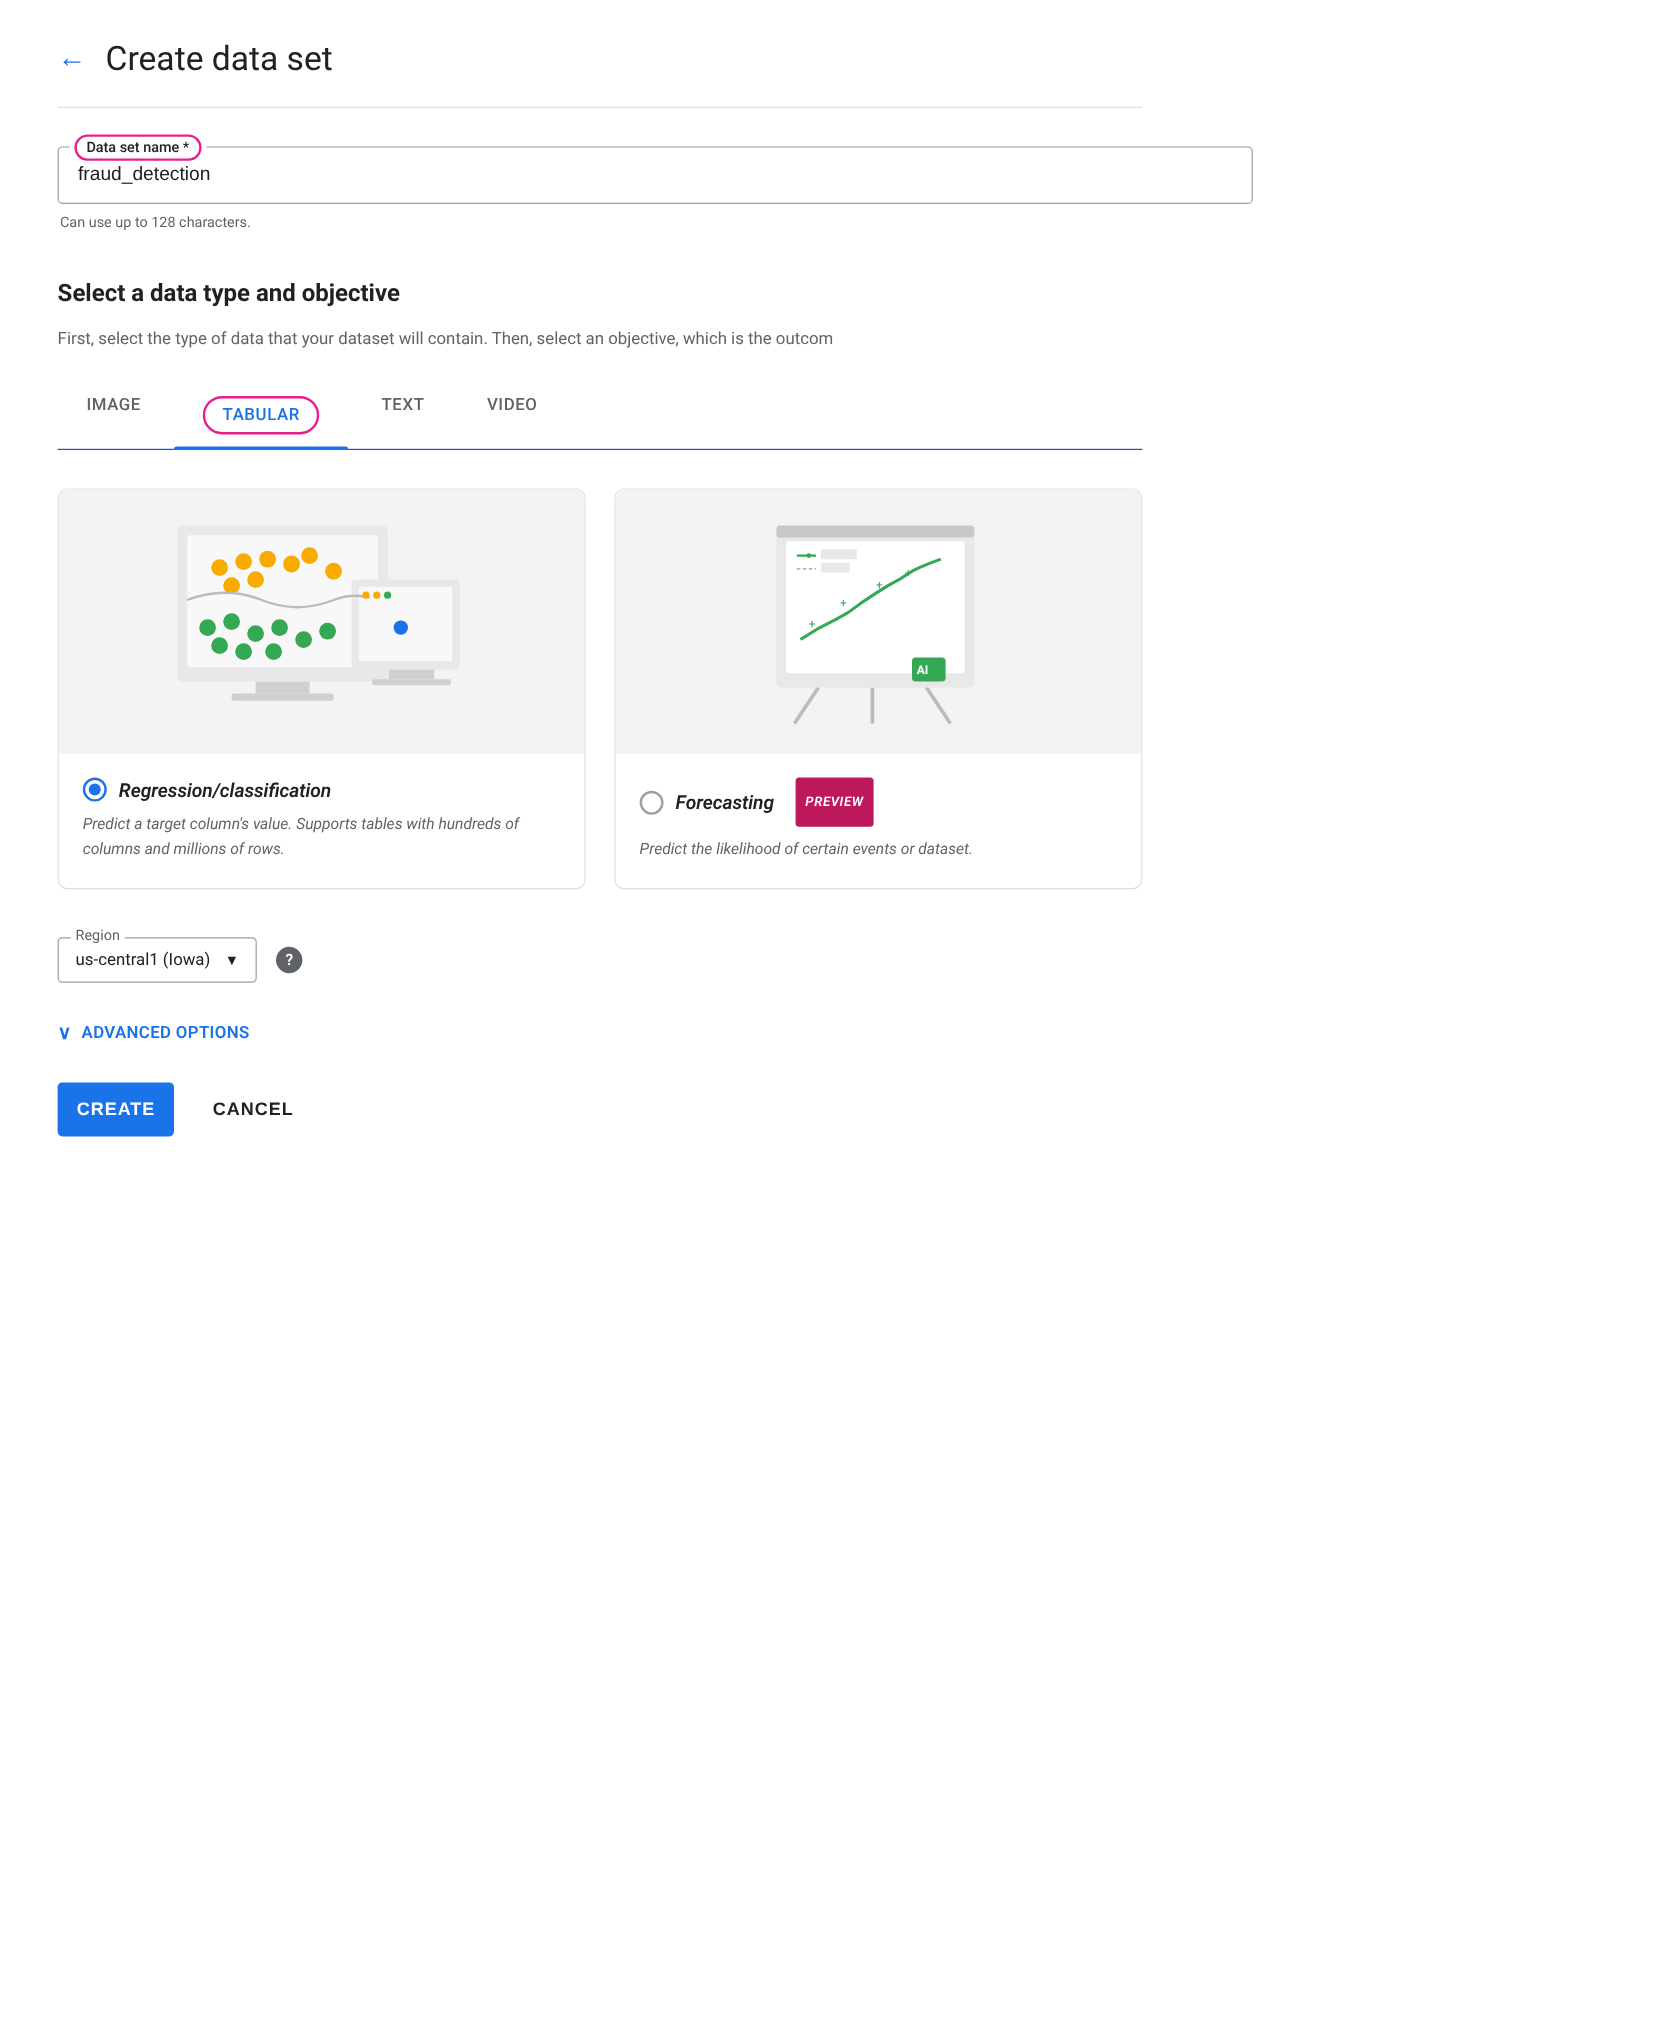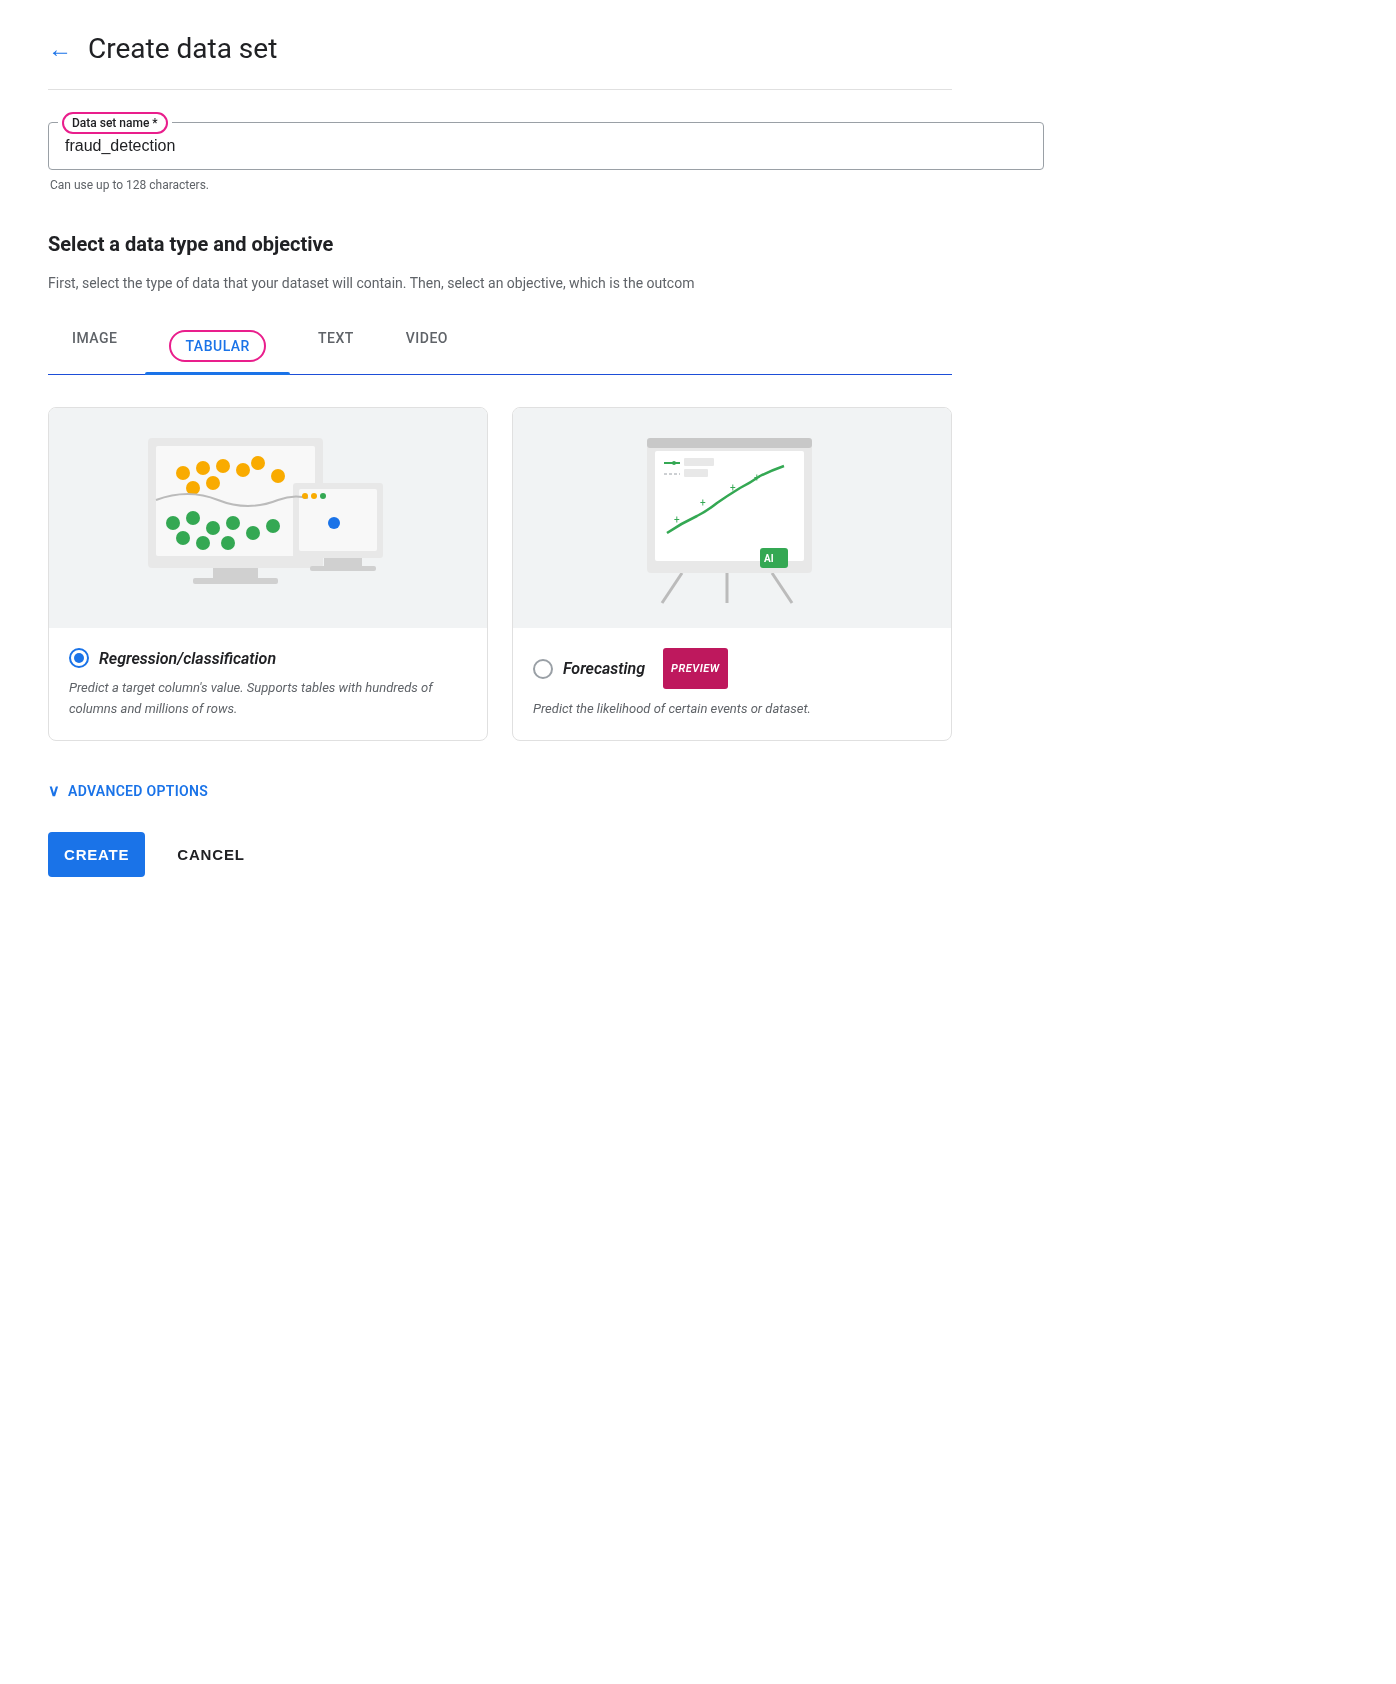--- a/index.html
+++ b/index.html
@@ -412,20 +412,30 @@
             <div class="radio-outer"></div>
             <span class="card-label">Forecasting</span>
             <span class="preview-badge">PREVIEW</span>
           </div>
           <div class="card-desc">Predict the likelihood of certain events or dataset.</div>
         </div>
       </div>
 
     </div>
 
+    <div class="region-section">
+      <div style="display:flex; align-items:center; gap: 8px;">
+        <div class="region-field">
+          <span class="region-label-float">Region</span>
+          <span class="region-value">us-central1 (Iowa)</span>
+          <span class="dropdown-arrow">▼</span>
+        </div>
+        <div class="help-circle">?</div>
+      </div>
+    </div>
 
     <div class="advanced-options-row">
       <span class="chevron-down">∨</span>
       <span>ADVANCED OPTIONS</span>
     </div>
 
     <div class="actions-row">
       <button class="btn-create">CREATE</button>
       <button class="btn-cancel">CANCEL</button>
     </div>

